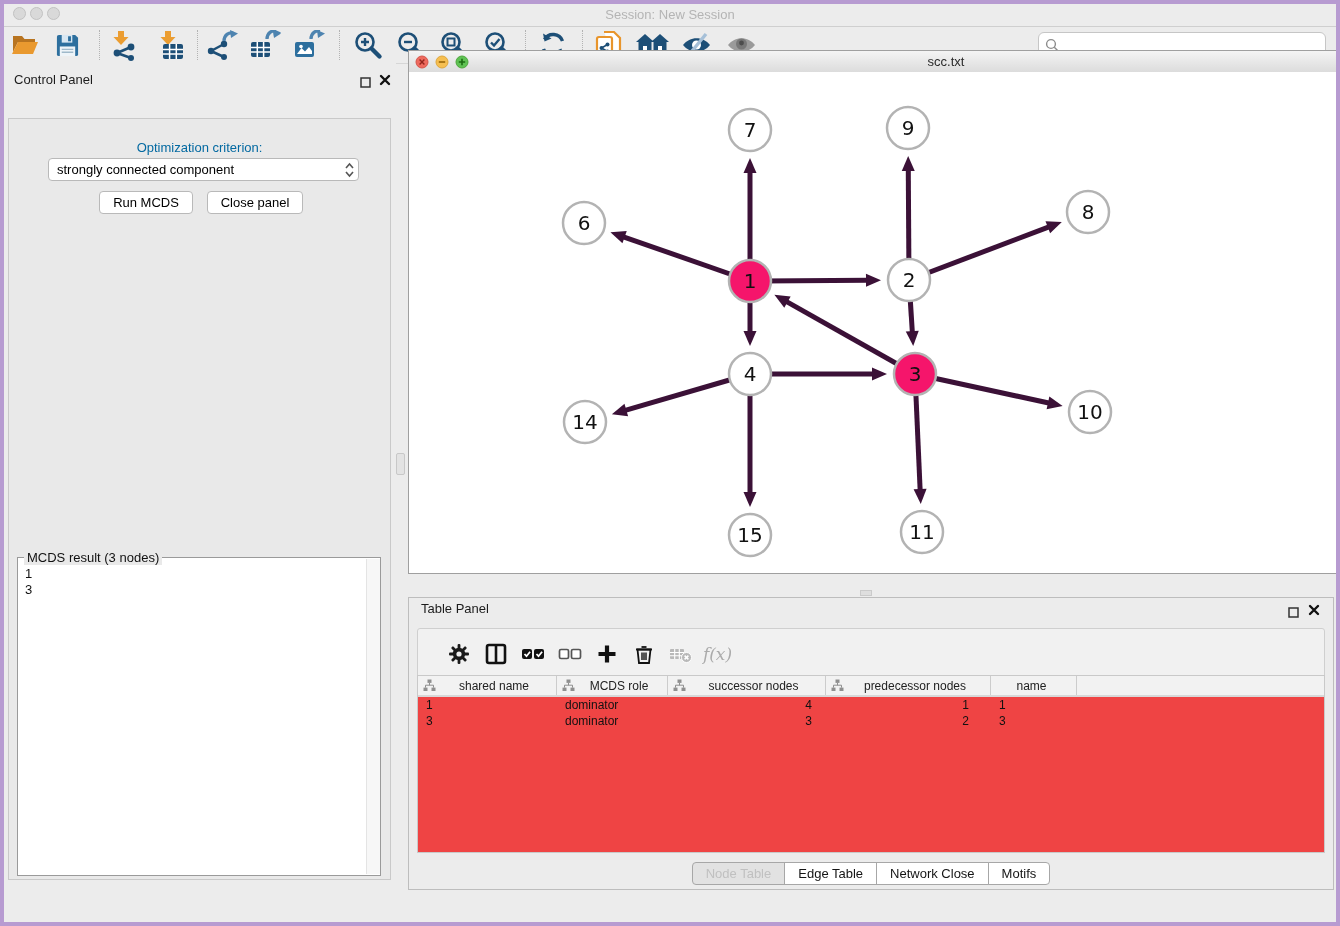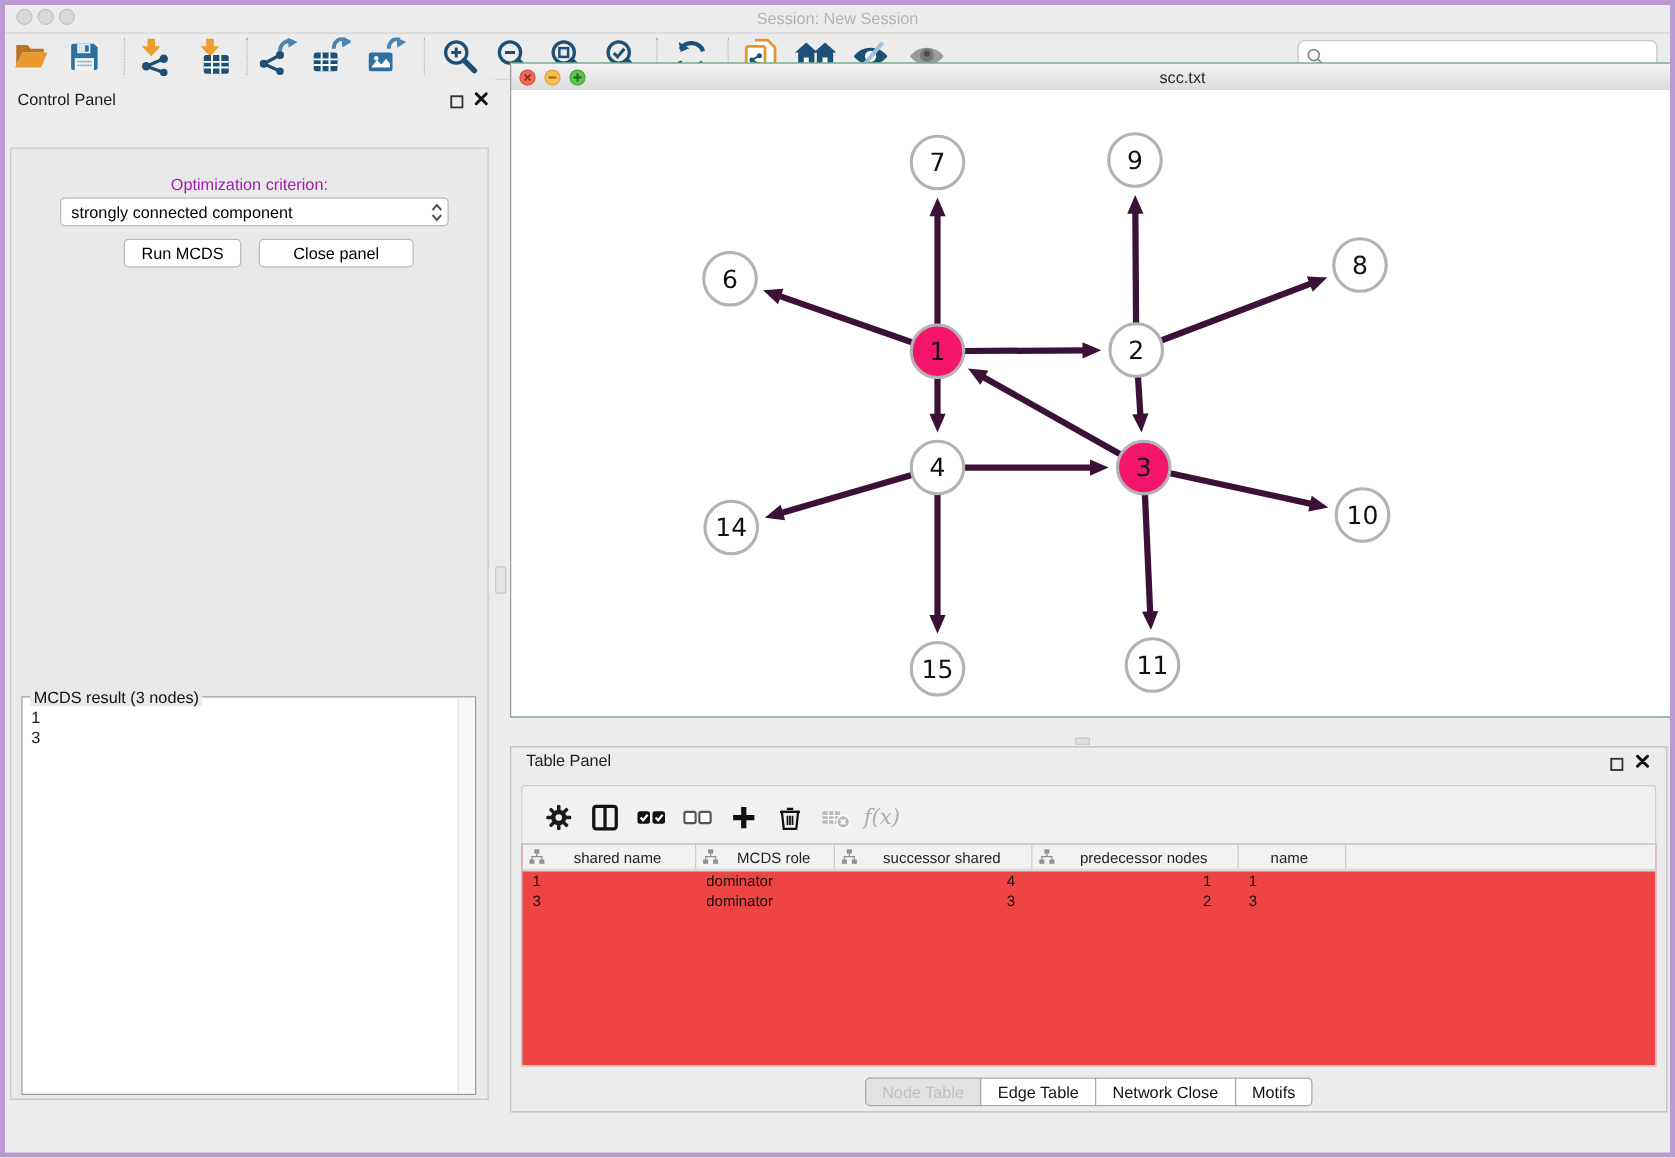--- a/index.html
+++ b/index.html
@@ -24,27 +24,27 @@
   #control-panel{left:4px;top:63px;width:392px;height:827px;background:#ececec;}
   #cp-header{position:absolute;left:10px;top:9px;font-size:13px;color:#1c1c1c;}
   #cp-float{position:absolute;left:356px;top:11px;}
   #cp-close{position:absolute;left:375px;top:9px;}
   #cp-tabs{position:absolute;left:0;right:0;top:33px;display:flex;justify-content:center;}
   #cp-body{position:absolute;left:4px;right:5px;top:55px;bottom:10px;border:1px solid #c9c9c9;background:#e9e9e9;}
   .tab{border:1px solid #a7a7a7;background:#fff;height:20px;line-height:20px;padding:0 13px;font-size:13px;color:#141414;margin-left:-1px;white-space:nowrap;}
   .tab:first-child{border-radius:4px 0 0 4px;margin-left:0;}
   .tab:last-child{border-radius:0 4px 4px 0;}
   .tab.active{background:#e2e2e2;color:#c0c0c0;}
-  #opt-label{position:absolute;left:0;right:0;top:21px;text-align:center;font-size:13px;color:#a21caf;}
+  #opt-label{position:absolute;left:0;right:0;top:21px;text-align:center;font-size:13px;color:#0369a1;}
   #criterion{position:absolute;left:39px;top:39px;width:311px;height:23px;background:#fff;border:1px solid #b9b9b9;border-radius:4px;display:flex;align-items:center;box-sizing:border-box;font-size:13px;}
   #criterion .val{flex:1;padding-left:8px;}
   #criterion .stepper{width:18px;display:flex;justify-content:center;}
   .btn{position:absolute;top:72px;height:23px;background:#fff;border:1px solid #b9b9b9;border-radius:4px;font-size:13px;display:flex;align-items:center;justify-content:center;box-sizing:border-box;}
   #run-btn{left:90px;width:94px;}
-  #closep-btn{left:198px;width:124px;}
+  #closep-btn{left:198px;width:96px;}
   #result-box{position:absolute;left:8px;right:9px;top:438px;bottom:3px;border:1px solid #9a9a9a;background:#fff;}
   #result-legend{position:absolute;left:6px;top:-8px;background:#e9e9e9;padding:0 3px;font-size:13px;color:#111;}
   #result-lines{position:absolute;left:0;top:4px;right:14px;bottom:0;padding:4px 0 0 7px;font-size:13px;line-height:16px;color:#111;overflow:hidden;}
   #result-scroll{position:absolute;right:0;top:1px;bottom:1px;width:13px;background:#f7f7f7;border-left:1px solid #e4e4e4;}
 
   
   #v-split-handle{left:396px;top:453px;width:9px;height:22px;background:#e3e3e3;border:1px solid #c8c8c8;border-radius:2px;box-sizing:border-box;}
   #h-split-handle{left:860px;top:590px;width:12px;height:6px;background:#dedede;border:1px solid #cacaca;box-sizing:border-box;}
 
   
@@ -52,21 +52,21 @@
   #net-titlebar{position:absolute;left:0;right:0;top:0;height:21px;background:linear-gradient(#f4f4f4,#dcdcdc);border-bottom:1px solid #b5b5b5;}
   #net-title{position:absolute;left:0;right:0;top:3px;text-align:center;font-size:13px;color:#2a2a2a;}
   #net-lights{position:absolute;left:6px;top:4px;}
   #graph-wrap{position:absolute;left:0;top:21px;right:0;bottom:0;background:#fff;overflow:hidden;}
 
   
   #table-panel{left:408px;top:597px;width:926px;height:293px;background:#ececec;border:1px solid #bdbdbd;box-sizing:border-box;}
   #tp-header{position:absolute;left:12px;top:3px;font-size:13px;color:#1c1c1c;}
   #tp-float{position:absolute;right:34px;top:6px;}
   #tp-close{position:absolute;right:13px;top:4px;}
-  #tp-toolbar{position:absolute;left:8px;right:8px;top:30px;height:52px;background:#f1f1f1;border:1px solid #cfcfcf;border-radius:3px;display:flex;align-items:center;box-sizing:border-box;padding-left:10px;}
+  #tp-toolbar{position:absolute;left:8px;right:8px;top:30px;height:52px;background:#f1f1f1;border:1px solid #cfcfcf;border-radius:3px;display:flex;align-items:center;box-sizing:border-box;padding-left:22px;}
   .tpt-icon{width:37px;display:flex;justify-content:center;align-items:center;}
   #fx-label{font-family:"DejaVu Serif",serif;font-style:italic;font-size:17px;color:#ababab;}
   #tp-table{position:absolute;left:8px;right:8px;top:77px;bottom:36px;background:#ef4444;border:1px solid #c9c9c9;box-sizing:border-box;}
   #tp-thead{display:flex;height:19px;border-bottom:2px solid #d8d8d8;background:#f2f2f2;}
   .th{display:flex;align-items:center;border-right:1px solid #cccccc;box-sizing:border-box;font-size:12px;color:#222;position:relative;}
   .th .lbl{flex:1;text-align:center;padding-right:4px;}
   .th svg{margin-left:5px;}
   .tr{display:flex;height:16px;font-size:12px;color:#111;}
   .td{box-sizing:border-box;overflow:hidden;white-space:nowrap;}
   #tp-tabs{position:absolute;left:0;right:0;bottom:4px;display:flex;justify-content:center;}
@@ -456,21 +456,21 @@
           </div>
           <div class="th" style="width: 158px;">
             <svg width="13" height="13" viewBox="0 0 13 13">
               <g fill="#8f8f8f">
                 <rect x="4.5" y="0.5" width="4" height="3.4"></rect>
                 <rect x="0.5" y="8.6" width="4" height="3.4"></rect>
                 <rect x="8.5" y="8.6" width="4" height="3.4"></rect>
               </g>
               <path d="M6.5 3.9v2.3M2.5 8.6V6.2h8v2.4" fill="none" stroke="#8f8f8f" stroke-width="1"></path>
             </svg>
-            <span class="lbl">successor shared</span>
+            <span class="lbl">successor nodes</span>
           </div>
           <div class="th" style="width: 165px;">
             <svg width="13" height="13" viewBox="0 0 13 13">
               <g fill="#8f8f8f">
                 <rect x="4.5" y="0.5" width="4" height="3.4"></rect>
                 <rect x="0.5" y="8.6" width="4" height="3.4"></rect>
                 <rect x="8.5" y="8.6" width="4" height="3.4"></rect>
               </g>
               <path d="M6.5 3.9v2.3M2.5 8.6V6.2h8v2.4" fill="none" stroke="#8f8f8f" stroke-width="1"></path>
             </svg>

